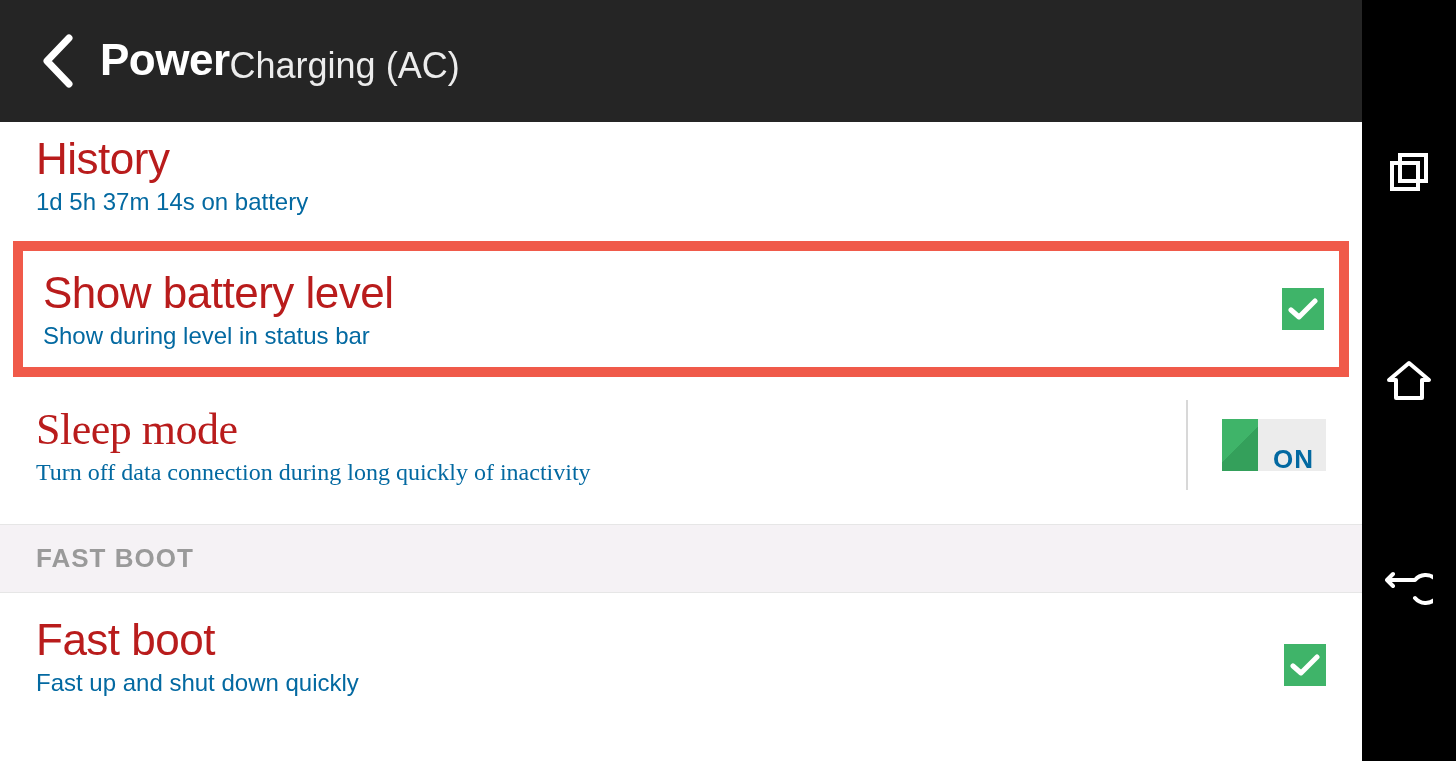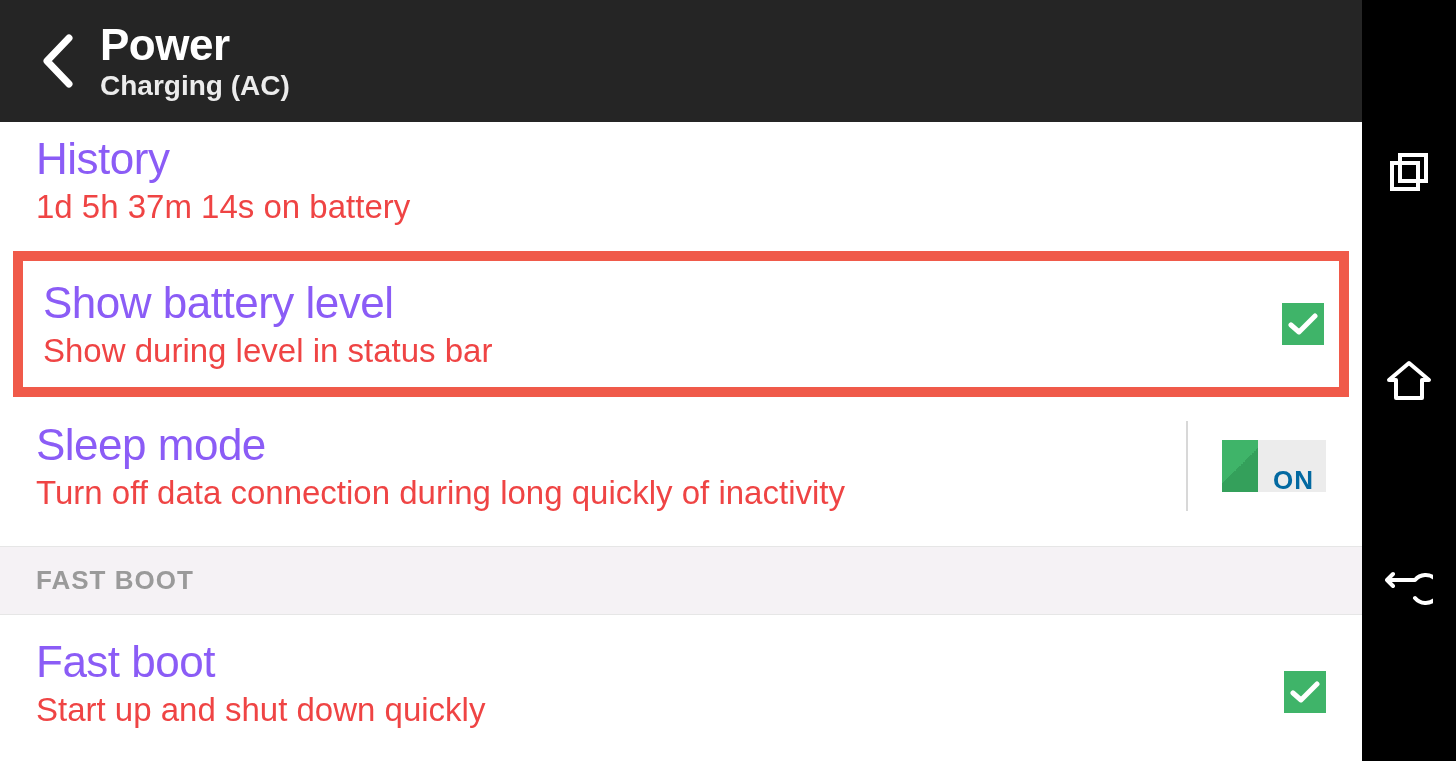--- a/index.html
+++ b/index.html
@@ -49,44 +49,44 @@
   }
   .back-btn {
     display: flex;
     align-items: center;
     justify-content: center;
     width: 60px; height: 70px;
     margin-right: 12px;
     cursor: pointer;
   }
   .back-btn svg { stroke: #fff; fill: none; }
-  .appbar-titles { display: flex; flex-direction: column; line-height: 1.15; }
+  .appbar-titles { display: flex; flex-direction: row; line-height: 1.15; }
   .appbar-title { font-size: 44px; font-weight: 600; letter-spacing: -0.5px; }
-  .appbar-sub   { font-size: 28px; font-weight: 700; color: #ececec; margin-top: 0; }
+  .appbar-sub   { font-size: 36px; font-weight: 400; color: #ececec; margin-top: 10px; }
 
   .content {
     width: 100%;
     height: calc(100% - 122px);
     overflow: hidden;
   }
 
   .row {
     padding: 14px 36px 20px 36px;
     position: relative;
   }
   .row-title {
     font-size: 44px;
     font-weight: 400;
-    color: #8b5cf6;
+    color: #b91c1c;
     letter-spacing: -0.5px;
   }
   .row-sub {
-    font-size: 33px;
+    font-size: 24px;
     font-weight: 300;
-    color: #ef4444;
+    color: #0369a1;
     margin-top: 4px;
   }
 
   .checkbox {
     position: absolute;
     width: 42px; height: 42px;
     background: #3fb469;
     display: flex; align-items: center; justify-content: center;
   }
   .checkbox svg { stroke: #fff; fill: none; }
@@ -105,21 +105,21 @@
     padding: 26px 22px 26px 29px;
   }
   .highlight-wrap .checkbox { right: 24px; top: 50%; transform: translateY(-50%); }
 
   .sleep-row {
     display: flex;
     align-items: center;
     padding: 24px 36px 34px 36px;
     position: relative;
   }
-  .sleep-text { flex: 1 1 auto; padding-right: 16px; }
+  .sleep-text { flex: 1 1 auto; padding-right: 16px; font-family: Liberation Serif, serif; }
   .vsep {
     width: 2px; height: 90px;
     background: #d8d8d8;
   }
   .toggle {
     margin-left: 34px;
     width: 104px; height: 52px;
     background: #ececec;
     position: relative;
     cursor: pointer;
@@ -200,21 +200,21 @@
       <div class="toggle">
         <div class="knob"></div>
         <div class="lbl">ON</div>
       </div>
     </div>
 
     <div class="section-header">FAST BOOT</div>
 
     <div class="row fastboot-row">
       <div class="row-title">Fast boot</div>
-      <div class="row-sub">Start up and shut down quickly</div>
+      <div class="row-sub">Fast up and shut down quickly</div>
       <div class="checkbox">
         <svg width="30" height="24" viewBox="0 0 30 24">
           <polyline points="3,13 11,20 27,4" stroke-width="5" stroke-linecap="round" stroke-linejoin="round"></polyline>
         </svg>
       </div>
     </div>
 
   </div>
 </div>
 

